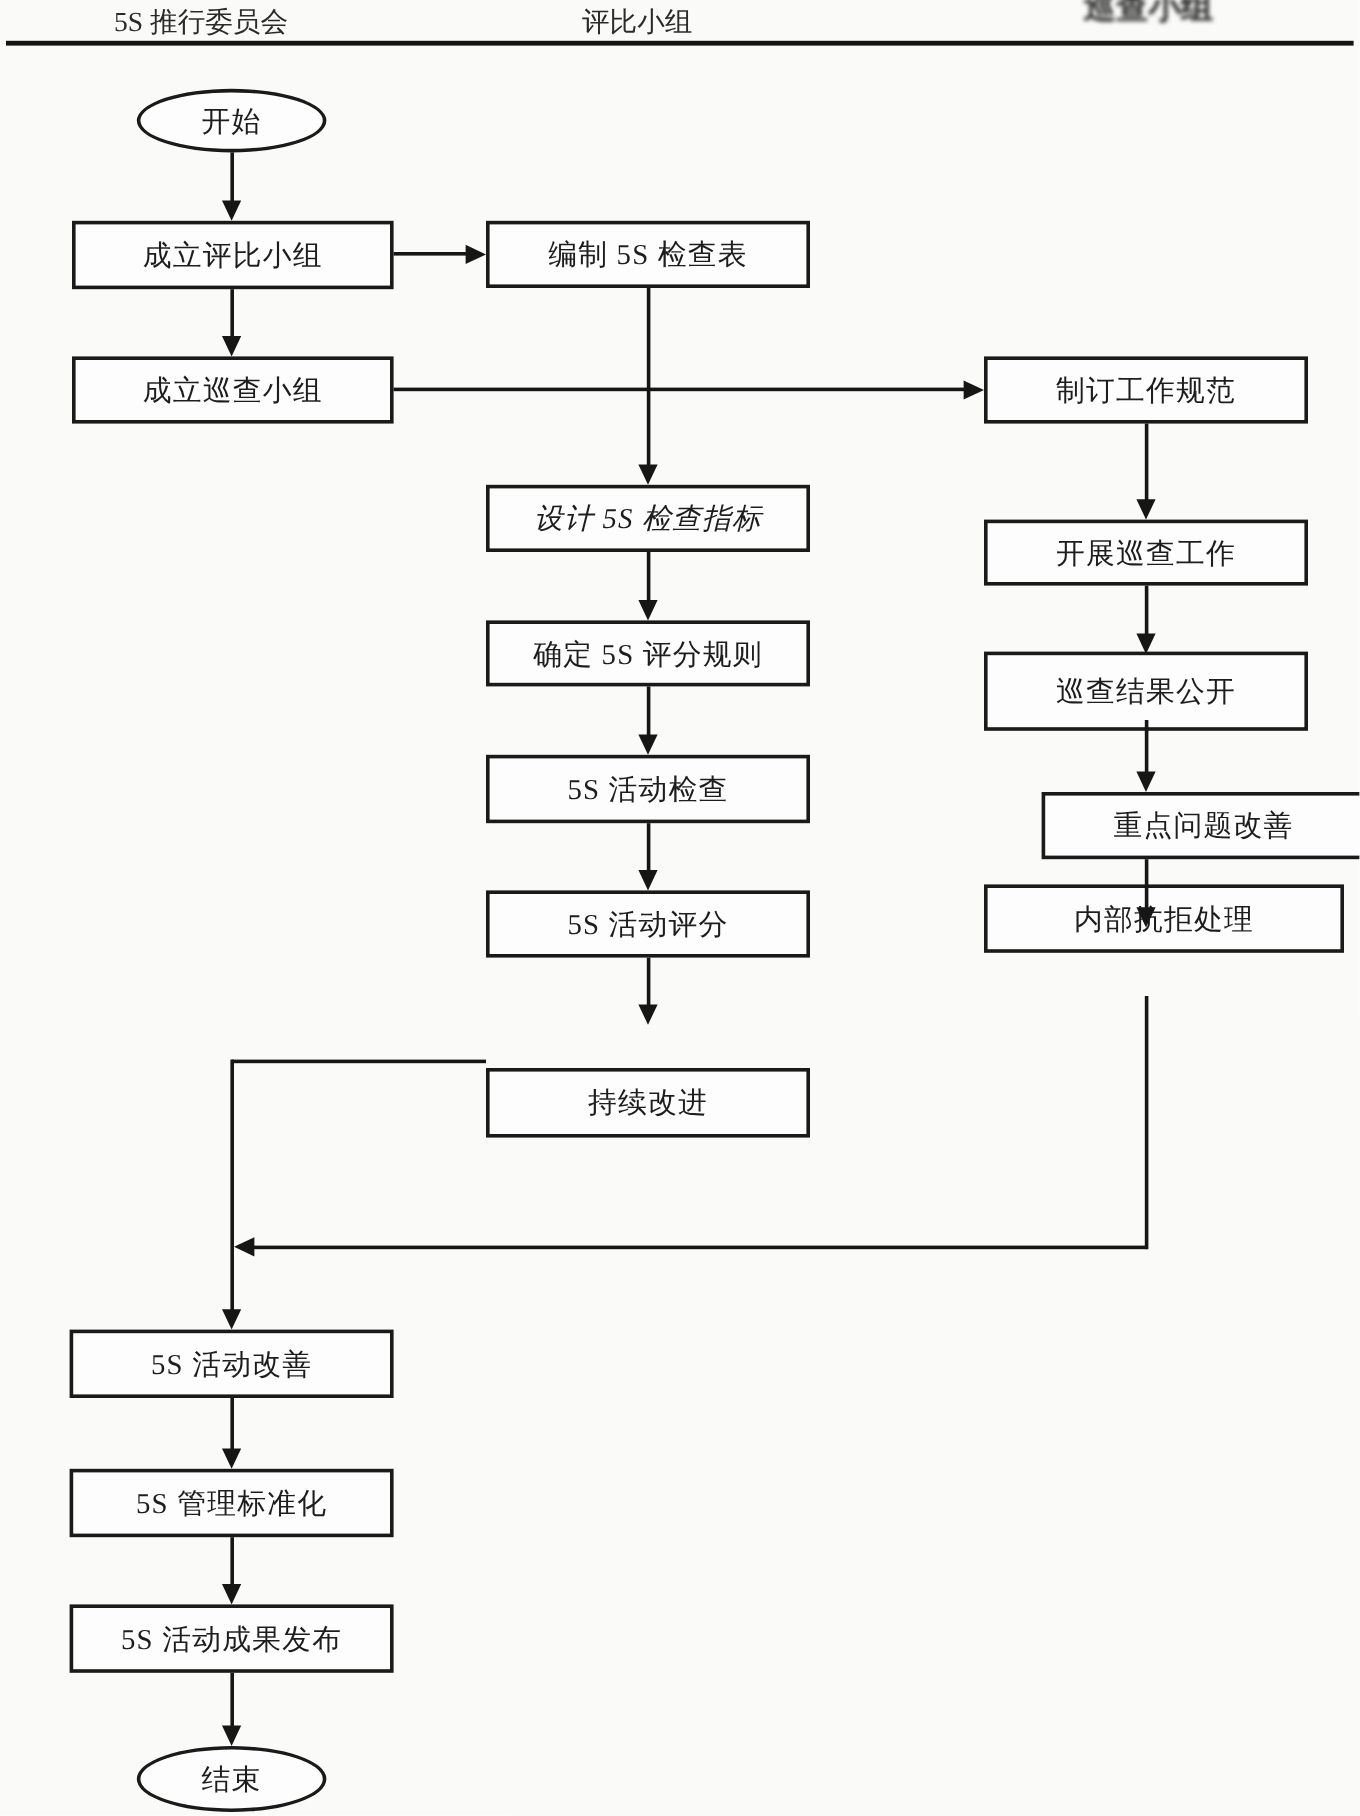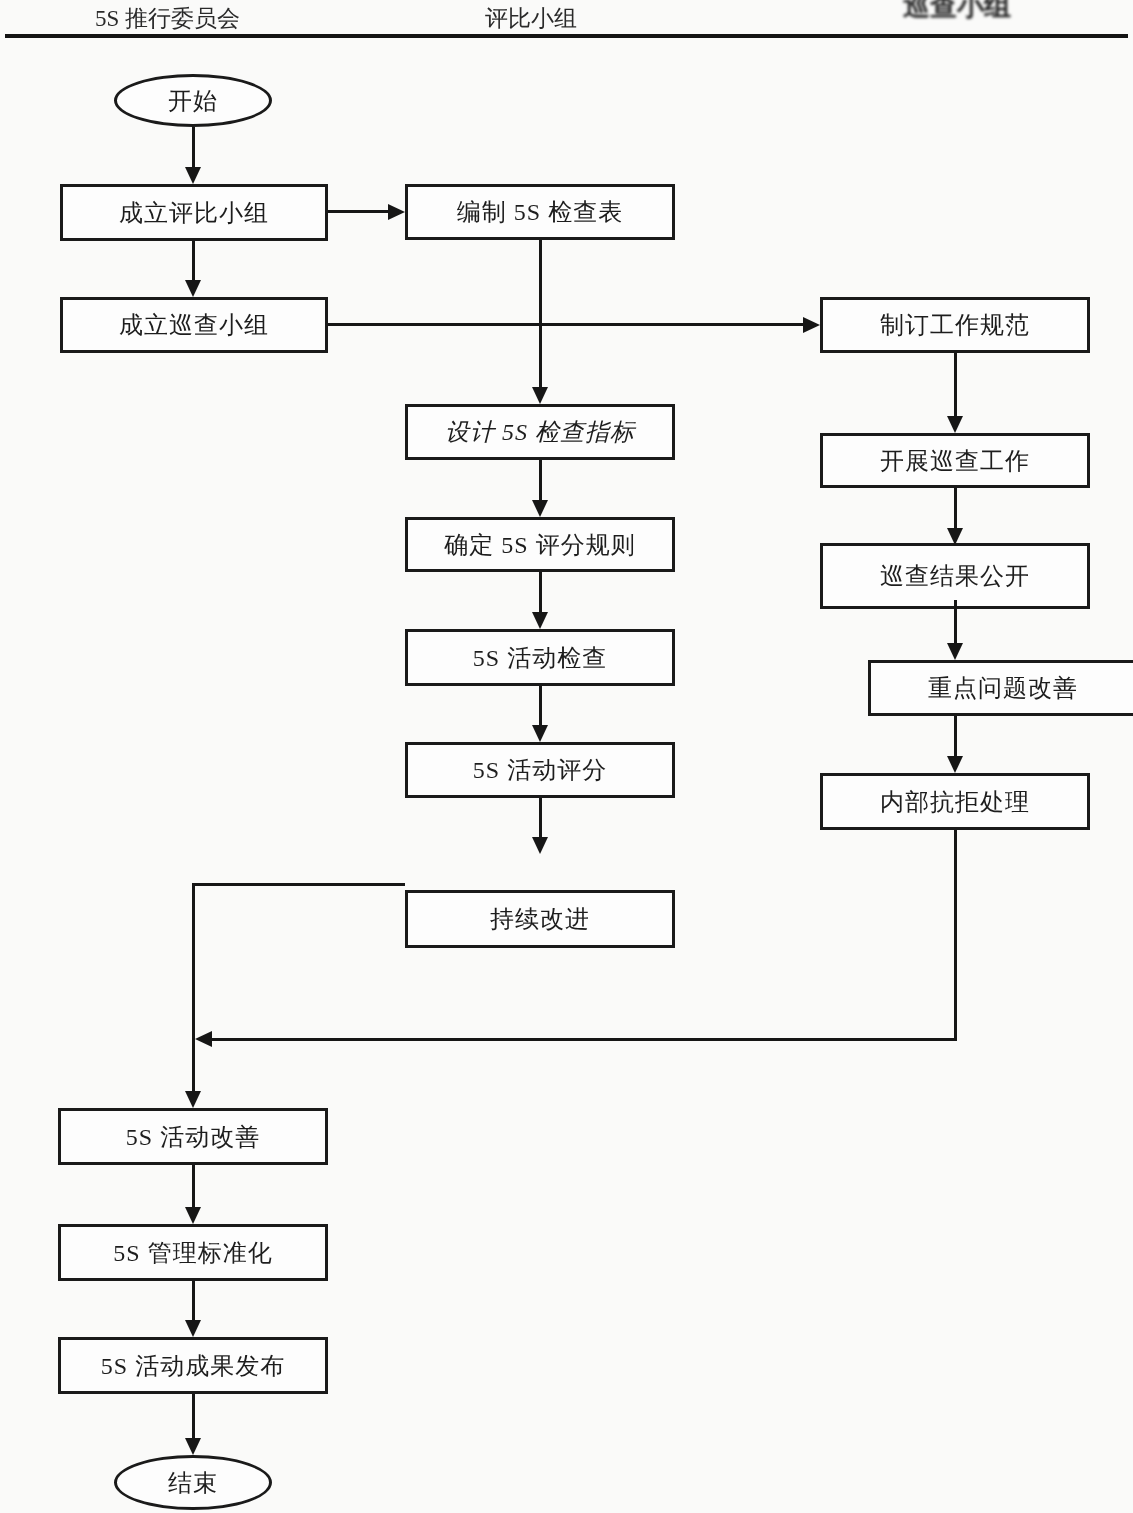--- a/index.html
+++ b/index.html
@@ -94,21 +94,21 @@
   <div class="node" style="left:405px; top:517px; width:270px; height:55px;">确定 5S 评分规则</div>
 
   <div class="node" style="left:820px; top:543px; width:270px; height:66px;">巡查结果公开</div>
 
   <div class="node" style="left:405px; top:629px; width:270px; height:57px;">5S 活动检查</div>
 
   <div class="node" style="left:820px; top:660px; width:270px; height:56px;margin-left:48px;">重点问题改善</div>
 
   <div class="node" style="left:405px; top:742px; width:270px; height:56px;">5S 活动评分</div>
 
-  <div class="node" style="left:820px; top:773px; width:270px; height:57px;text-align:center;">内部抗拒处理</div>
+  <div class="node" style="left:820px; top:737px; width:300px; height:57px;text-align:center;">内部抗拒处理</div>
 
   <div class="node" style="left:405px; top:854px; width:270px; height:58px;margin-top:36px;">持续改进</div>
 
   <div class="node" style="left:58px; top:1108px; width:270px; height:57px;">5S 活动改善</div>
 
   <div class="node" style="left:58px; top:1224px; width:270px; height:57px;">5S 管理标准化</div>
 
   <div class="node" style="left:58px; top:1337px; width:270px; height:57px;">5S 活动成果发布</div>
 
   <div class="node terminator" style="left:114px; top:1455px; width:158px; height:55px;">结束</div>

